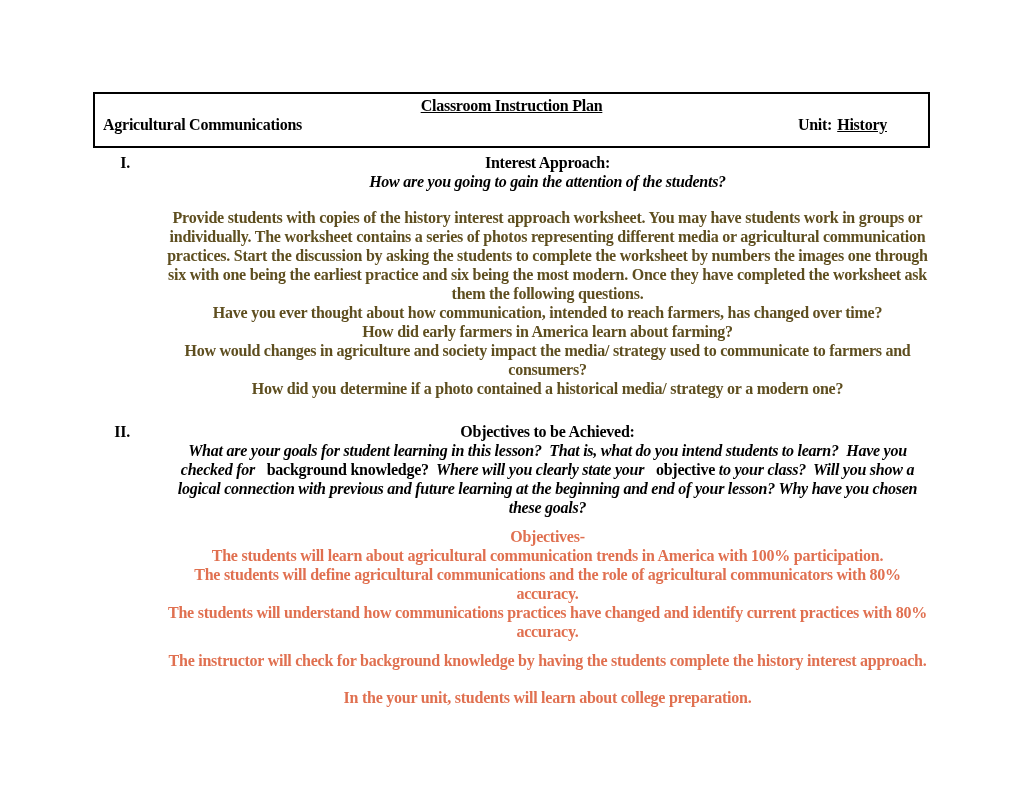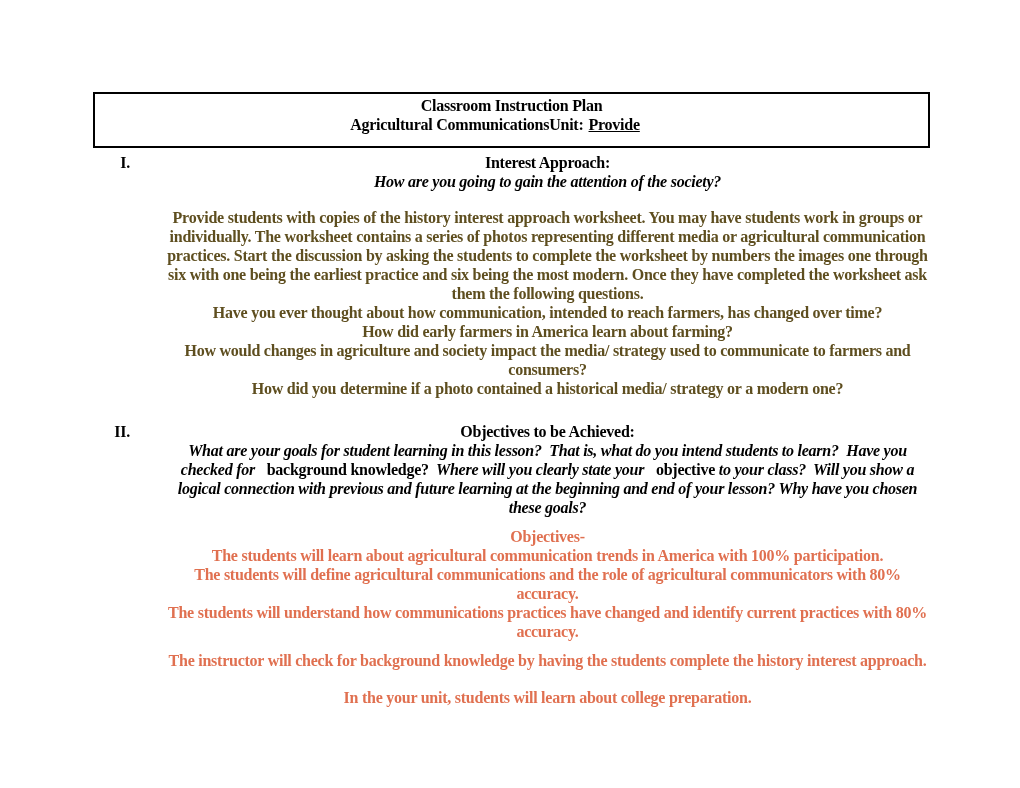--- a/index.html
+++ b/index.html
@@ -20,24 +20,25 @@
   }
   .doc {
     margin: 92px 90px 0 93px;
   }
   .header-box {
     border: 2px solid #000000;
     padding: 2px 8px 12px 8px;
   }
   .box-title {
     text-align: center;
+    text-decoration: underline;
   }
   .box-row {
     display: flex;
-    justify-content: center;
+    justify-content: space-between;
     padding-right: 33px;
   }
   .underline { text-decoration: underline; }
   .unit-value { margin-left: 5px; }
   .section { display: flex; }
   .mt5  { margin-top: 5px; }
   .mt10 { margin-top: 24px; }
   .num {
     flex: none;
     width: 37px;
@@ -62,30 +63,30 @@
 </head>
 <body>
 
 <div class="doc">
 
   <div class="header-box">
     <div class="box-title">Classroom Instruction Plan</div>
     <div class="box-row">
       <span>Agricultural Communications</span>
       <span>
-        <span>Unit:</span><span class="underline unit-value">Provide</span>
+        <span>Unit:</span><span class="underline unit-value">History</span>
       </span>
     </div>
   </div>
 
   <div class="section mt5">
     <div class="num">I.</div>
     <div class="content">
       <p>Interest Approach:</p>
-      <p class="prompt">How are you going to gain the attention of the society?</p>
+      <p class="prompt">How are you going to gain the attention of the students?</p>
       <div class="gap-line"></div>
       <p class="brown">Provide students with copies of the history interest approach worksheet. You may have students work in groups or individually. The worksheet contains a series of photos representing different media or agricultural communication practices. Start the discussion by asking the students to complete the worksheet by numbers the images one through six with one being the earliest practice and six being the most modern. Once they have completed the worksheet ask them the following questions.</p>
       <p class="brown">Have you ever thought about how communication, intended to reach farmers, has changed over time?</p>
       <p class="brown">How did early farmers in America learn about farming?</p>
       <p class="brown">How would changes in agriculture and society impact the media/ strategy used to communicate to farmers and consumers?</p>
       <p class="brown">How did you determine if a photo contained a historical media/ strategy or a modern one?</p>
     </div>
   </div>
 
   <div class="section mt10">

